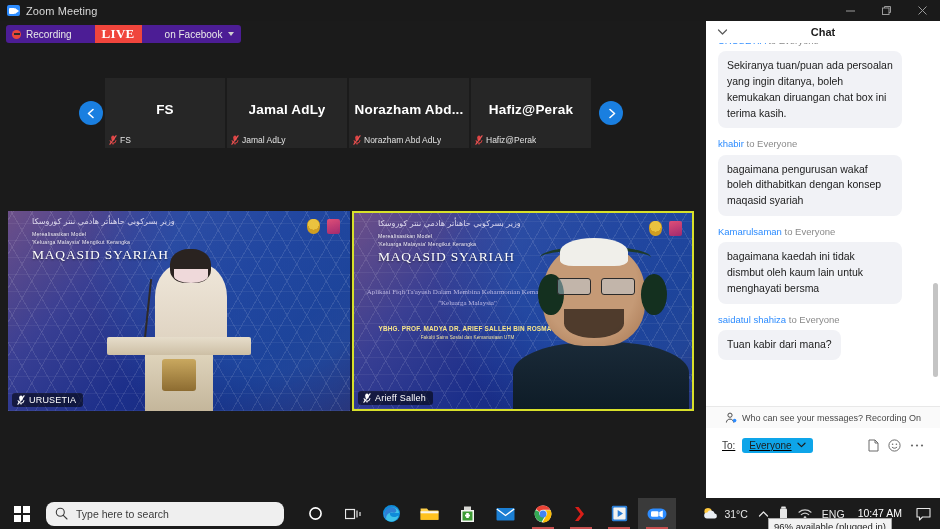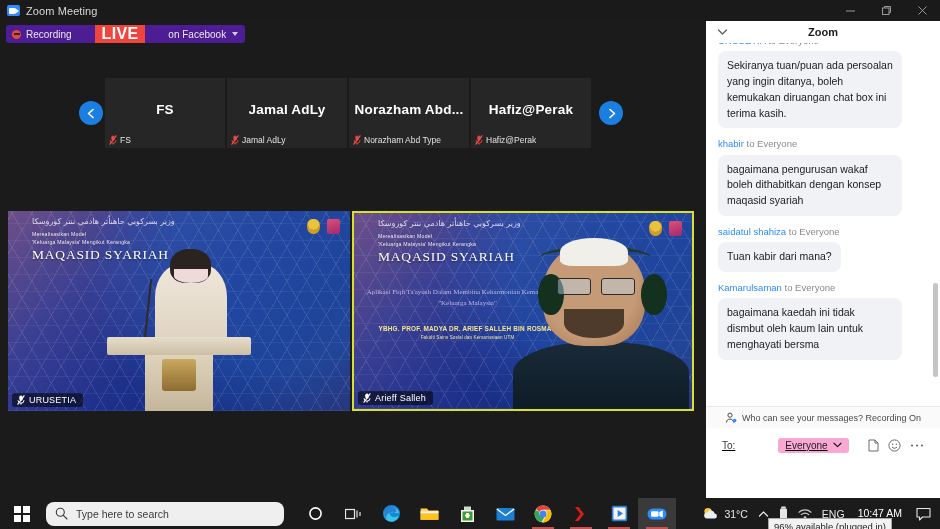--- a/index.html
+++ b/index.html
@@ -51,22 +51,22 @@
   .rec-dot {
     width: 9px; height: 9px; border-radius: 50%; background: #e8463c;
     margin-right: 5px; position: relative;
   }
   .rec-dot::after {
     content: ""; position: absolute; left: 1.5px; top: 3.5px;
     width: 6px; height: 2px; background: #2b2b2b;
   }
   .rec-text { color: #e9e9e9; font-size: 10px; }
   .live-badge {
-    background: #f0453c; color: #fff; font-size: 16px; font-weight: bold;
-    padding: 0 7px; height: 18px; display: flex; align-items: center; letter-spacing: .3px;
+    background: #f0453c; color: #fff; font-size: 13px; font-weight: bold;
+    padding: 0 7px; height: 18px; display: flex; align-items: center; letter-spacing: .3px; font-family: Liberation Serif, serif;
   }
   .live-target {
     display: flex; align-items: center; gap: 6px;
     padding: 0 7px; height: 18px; color: #e9e9e9; font-size: 10px;
   }
   .caret-down {
     width: 0; height: 0; border-left: 3.5px solid transparent;
     border-right: 3.5px solid transparent; border-top: 4px solid #d0d0d0;
   }
 
@@ -275,22 +275,22 @@
     background: #fafafa;
   }
   .chat-notice span { font-size: 9px; color: #4a4a4a; }
   .chat-compose {
     flex: 0 0 auto; height: 34px; display: flex; align-items: center;
     padding: 0 16px; gap: 7px; text-decoration: underline;
   }
   .compose-to { font-size: 10px; color: #3a3a3a; }
   .compose-select {
     display: flex; align-items: center; gap: 5px;
-    background: #f9a8d4; border-radius: 3px; padding: 2px 7px;
-    font-size: 10px; color: #1c1c1c; margin-left: 36px;
+    background: #0ea5e9; border-radius: 3px; padding: 2px 7px;
+    font-size: 10px; color: #1c1c1c;
   }
   .compose-actions { margin-left: auto; display: flex; align-items: center; gap: 9px; color: #6b6b6b; }
   .chat-input-area { flex: 0 0 auto; height: 36px; }
 
   
   .taskbar {
     position: absolute; bottom: 0; left: 0; width: 940px; height: 31px;
     background: #1b1b1b; display: flex; align-items: center;
   }
   .start-btn { width: 44px; height: 31px; display: flex; align-items: center; justify-content: center; }
@@ -406,21 +406,21 @@
 
       <div class="thumb">
         <div class="thumb-initials">Norazham  Abd...</div>
         <div class="thumb-foot">
           <svg class="mic-muted" width="8" height="10" viewBox="0 0 8 10">
             <rect x="2.3" y="0.6" width="3.4" height="5.2" rx="1.7" fill="#d44"></rect>
             <path d="M1 5.2a3 3 0 0 0 6 0" fill="none" stroke="#d44" stroke-width="1"></path>
             <line x1="4" y1="8" x2="4" y2="9.6" stroke="#d44" stroke-width="1"></line>
             <line x1="0.6" y1="9.6" x2="7.4" y2="0.4" stroke="#e55" stroke-width="1.1"></line>
           </svg>
-          <span class="thumb-name">Norazham Abd Type</span>
+          <span class="thumb-name">Norazham Abd AdLy</span>
         </div>
       </div>
 
       <div class="thumb">
         <div class="thumb-initials">Hafiz@Perak</div>
         <div class="thumb-foot">
           <svg class="mic-muted" width="8" height="10" viewBox="0 0 8 10">
             <rect x="2.3" y="0.6" width="3.4" height="5.2" rx="1.7" fill="#d44"></rect>
             <path d="M1 5.2a3 3 0 0 0 6 0" fill="none" stroke="#d44" stroke-width="1"></path>
             <line x1="4" y1="8" x2="4" y2="9.6" stroke="#d44" stroke-width="1"></line>
@@ -505,21 +505,21 @@
     </div>
   </div>
 
   <div class="chat">
     <div class="chat-header">
       <div class="chat-collapse">
         <svg width="11" height="8" viewBox="0 0 11 8">
             <polyline points="1.5,2 5.5,6 9.5,2" fill="none" stroke="#5a5a5a" stroke-width="1.2" stroke-linecap="round" stroke-linejoin="round"></polyline>
           </svg>
       </div>
-      <div class="chat-title">Zoom</div>
+      <div class="chat-title">Chat</div>
     </div>
 
     <div class="chat-body">
       <div class="msg">
         <div class="msg-sender">
           <span>URUSETIA</span>
           <span class="to">to Everyone</span>
         </div>
         <div class="msg-bubble">Sekiranya tuan/puan ada persoalan yang ingin ditanya, boleh kemukakan diruangan chat box ini terima kasih.</div>
       </div>
@@ -527,32 +527,32 @@
       <div class="msg">
         <div class="msg-sender">
           <span>khabir</span>
           <span class="to">to Everyone</span>
         </div>
         <div class="msg-bubble">bagaimana pengurusan wakaf boleh dithabitkan dengan konsep maqasid syariah</div>
       </div>
 
       <div class="msg">
         <div class="msg-sender">
+          <span>Kamarulsaman</span>
+          <span class="to">to Everyone</span>
+        </div>
+        <div class="msg-bubble">bagaimana kaedah ini tidak dismbut oleh kaum lain untuk  menghayati bersma</div>
+      </div>
+
+      <div class="msg">
+        <div class="msg-sender">
           <span>saidatul shahiza</span>
           <span class="to">to Everyone</span>
         </div>
         <div class="msg-bubble">Tuan kabir dari mana?</div>
-      </div>
-
-      <div class="msg">
-        <div class="msg-sender">
-          <span>Kamarulsaman</span>
-          <span class="to">to Everyone</span>
-        </div>
-        <div class="msg-bubble">bagaimana kaedah ini tidak dismbut oleh kaum lain untuk  menghayati bersma</div>
       </div>
 
       <div class="chat-scroll">
         <div class="chat-scroll-thumb"></div>
       </div>
     </div>
 
     <div class="chat-notice">
       <svg width="12" height="12" viewBox="0 0 12 12">
         <circle cx="5" cy="3.2" r="2.1" fill="none" stroke="#4a4a4a" stroke-width="1"></circle>

